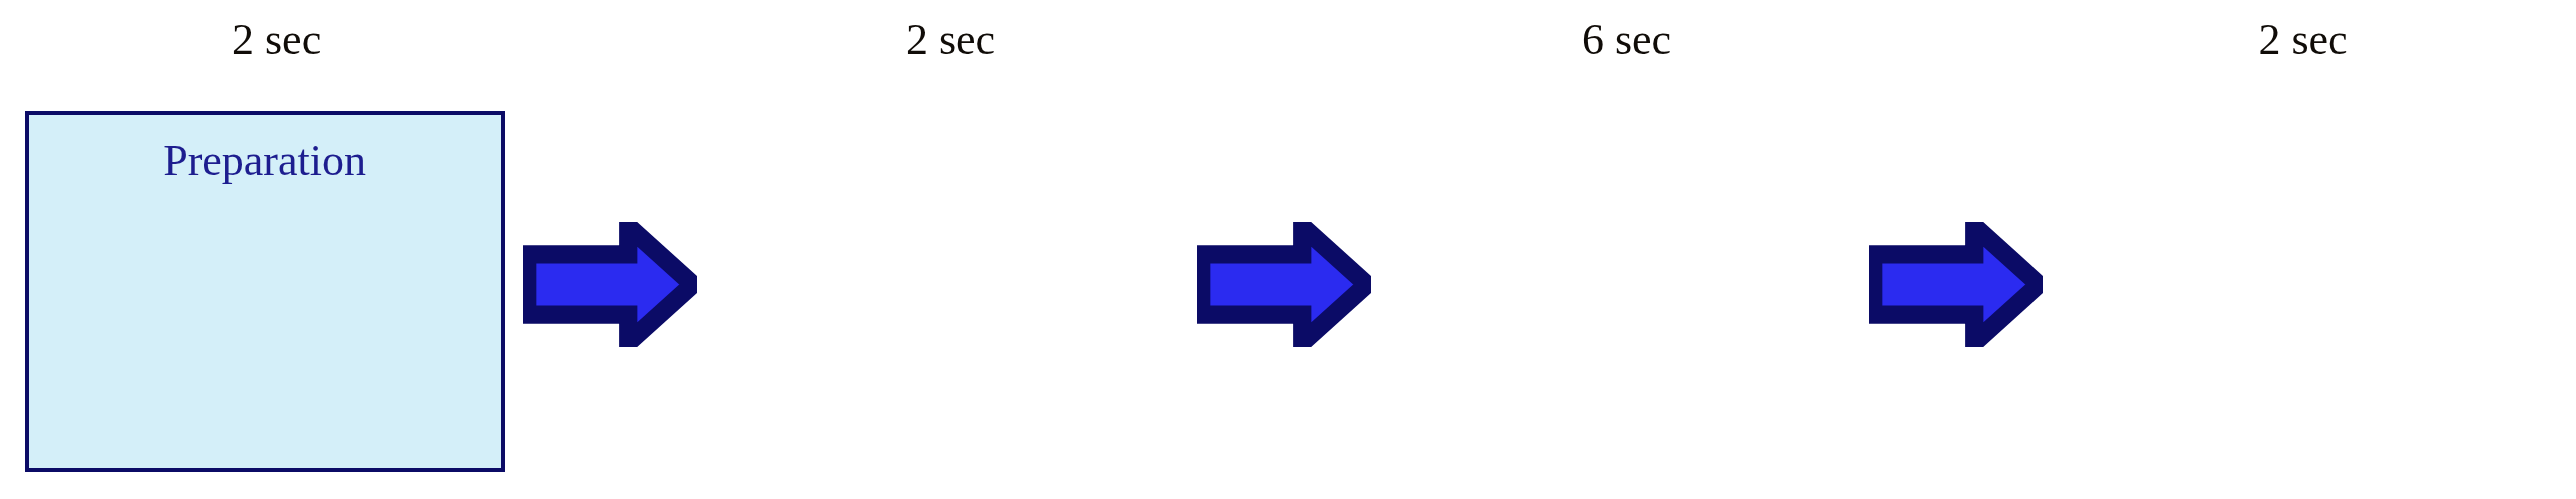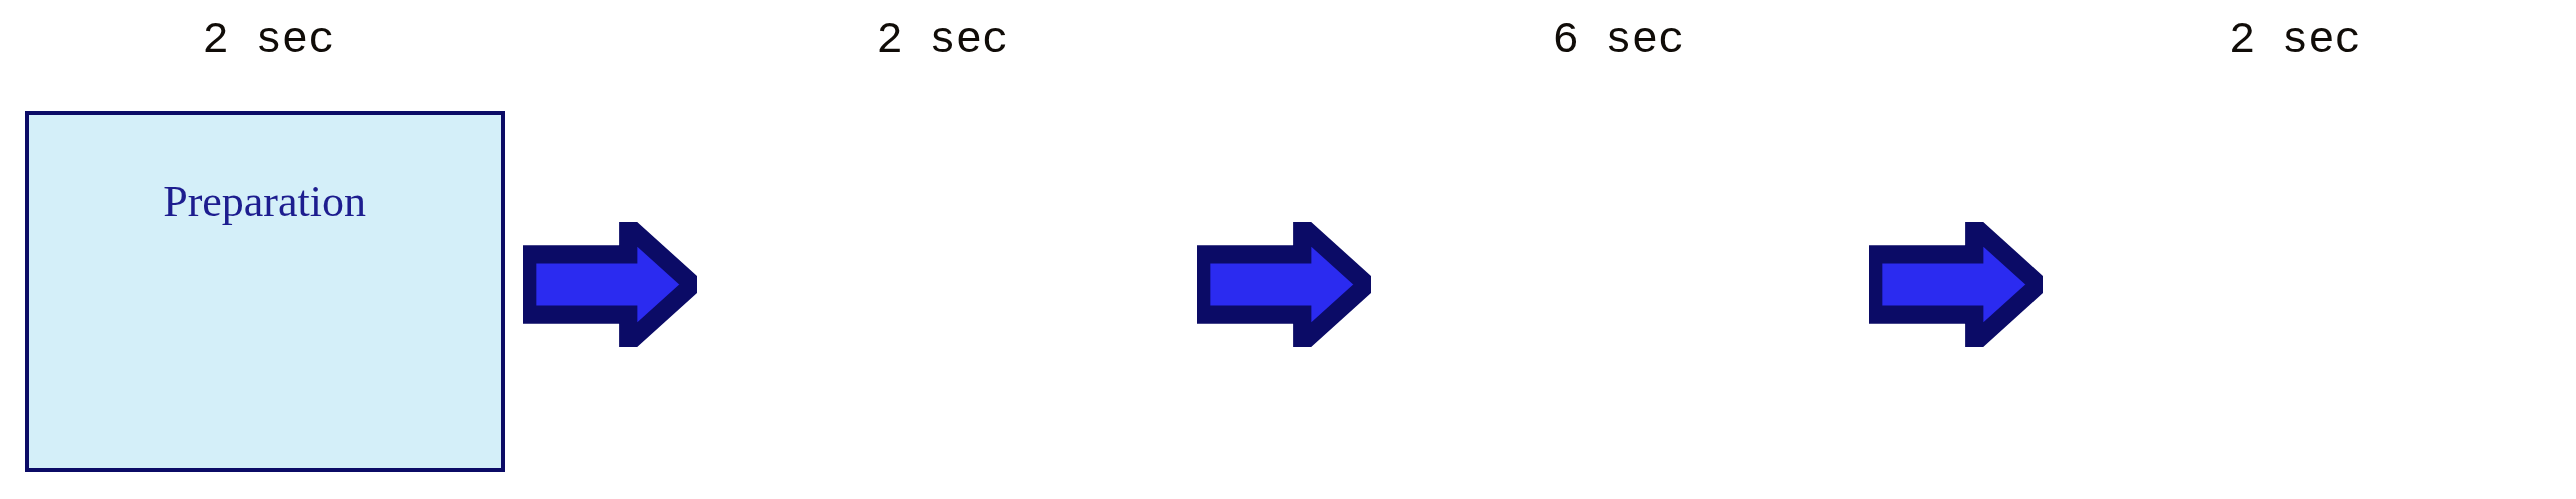--- a/index.html
+++ b/index.html
@@ -24,27 +24,27 @@
   
   .stage {
     position: absolute;
     top: 0;
     height: 500px;
   }
 
   .stage-duration {
     position: absolute;
     top: 18px;
-    left: 4px;
+    left: 12px;
     width: 100%;
     text-align: center;
     font-size: 44px;
     line-height: 1;
     color: #100c08;
-    font-family: Liberation Mono, monospace;
+    font-family: Liberation Serif, serif;
     white-space: nowrap;
   }
 
   .stage-box {
     position: absolute;
     top: 111px;
     left: 0;
     width: 100%;
     height: 361px;
     box-sizing: border-box;
@@ -56,21 +56,20 @@
     position: absolute;
     top: 24px;
     left: 0;
     width: 100%;
     text-align: center;
     font-size: 44px;
     line-height: 1;
     color: #1d1d8f;
     font-family: "Liberation Serif", "DejaVu Serif", serif;
     white-space: nowrap;
-    margin-top: 41px;
   }
 
   
   .arrow {
     position: absolute;
     top: 222px;
     height: 125px;
   }
   .arrow svg {
     display: block;

